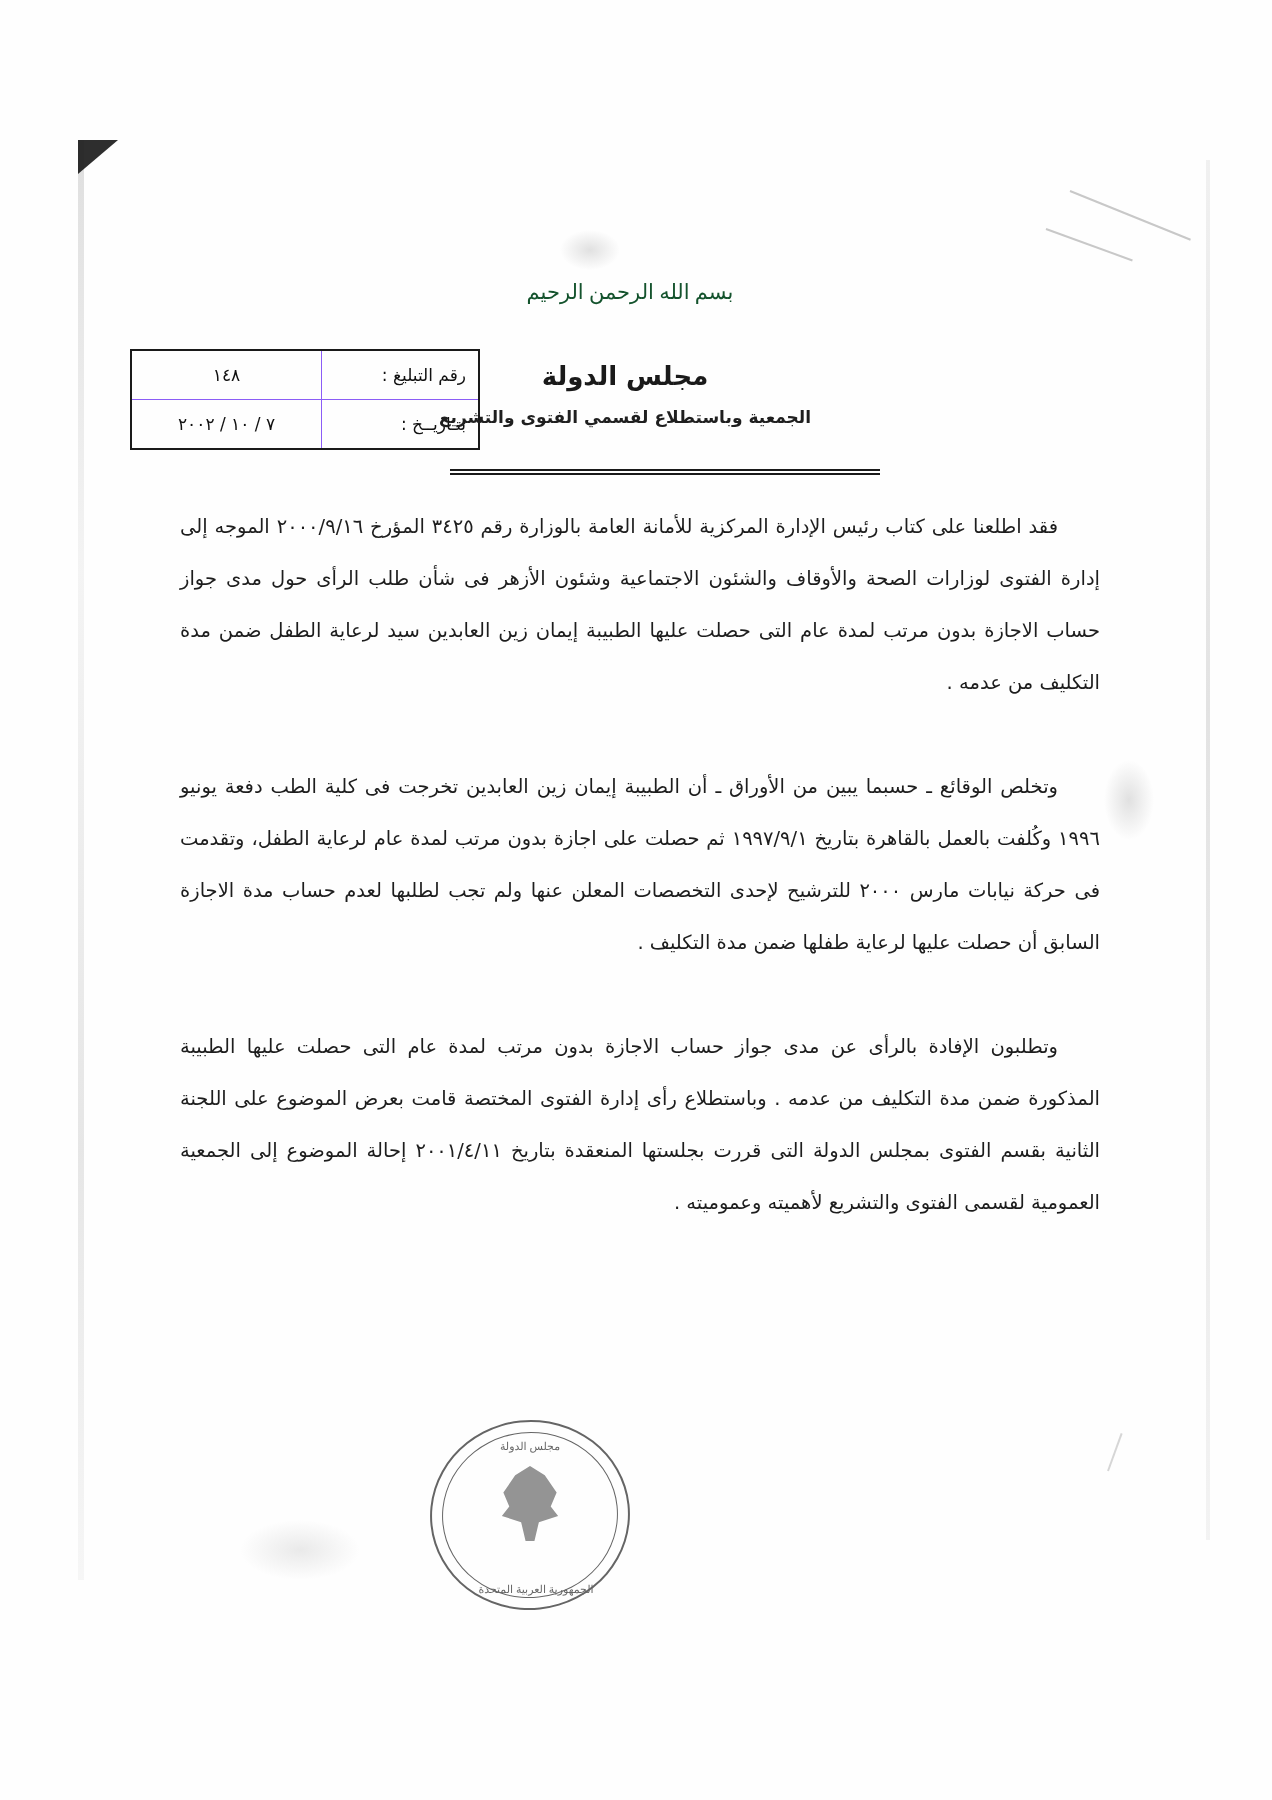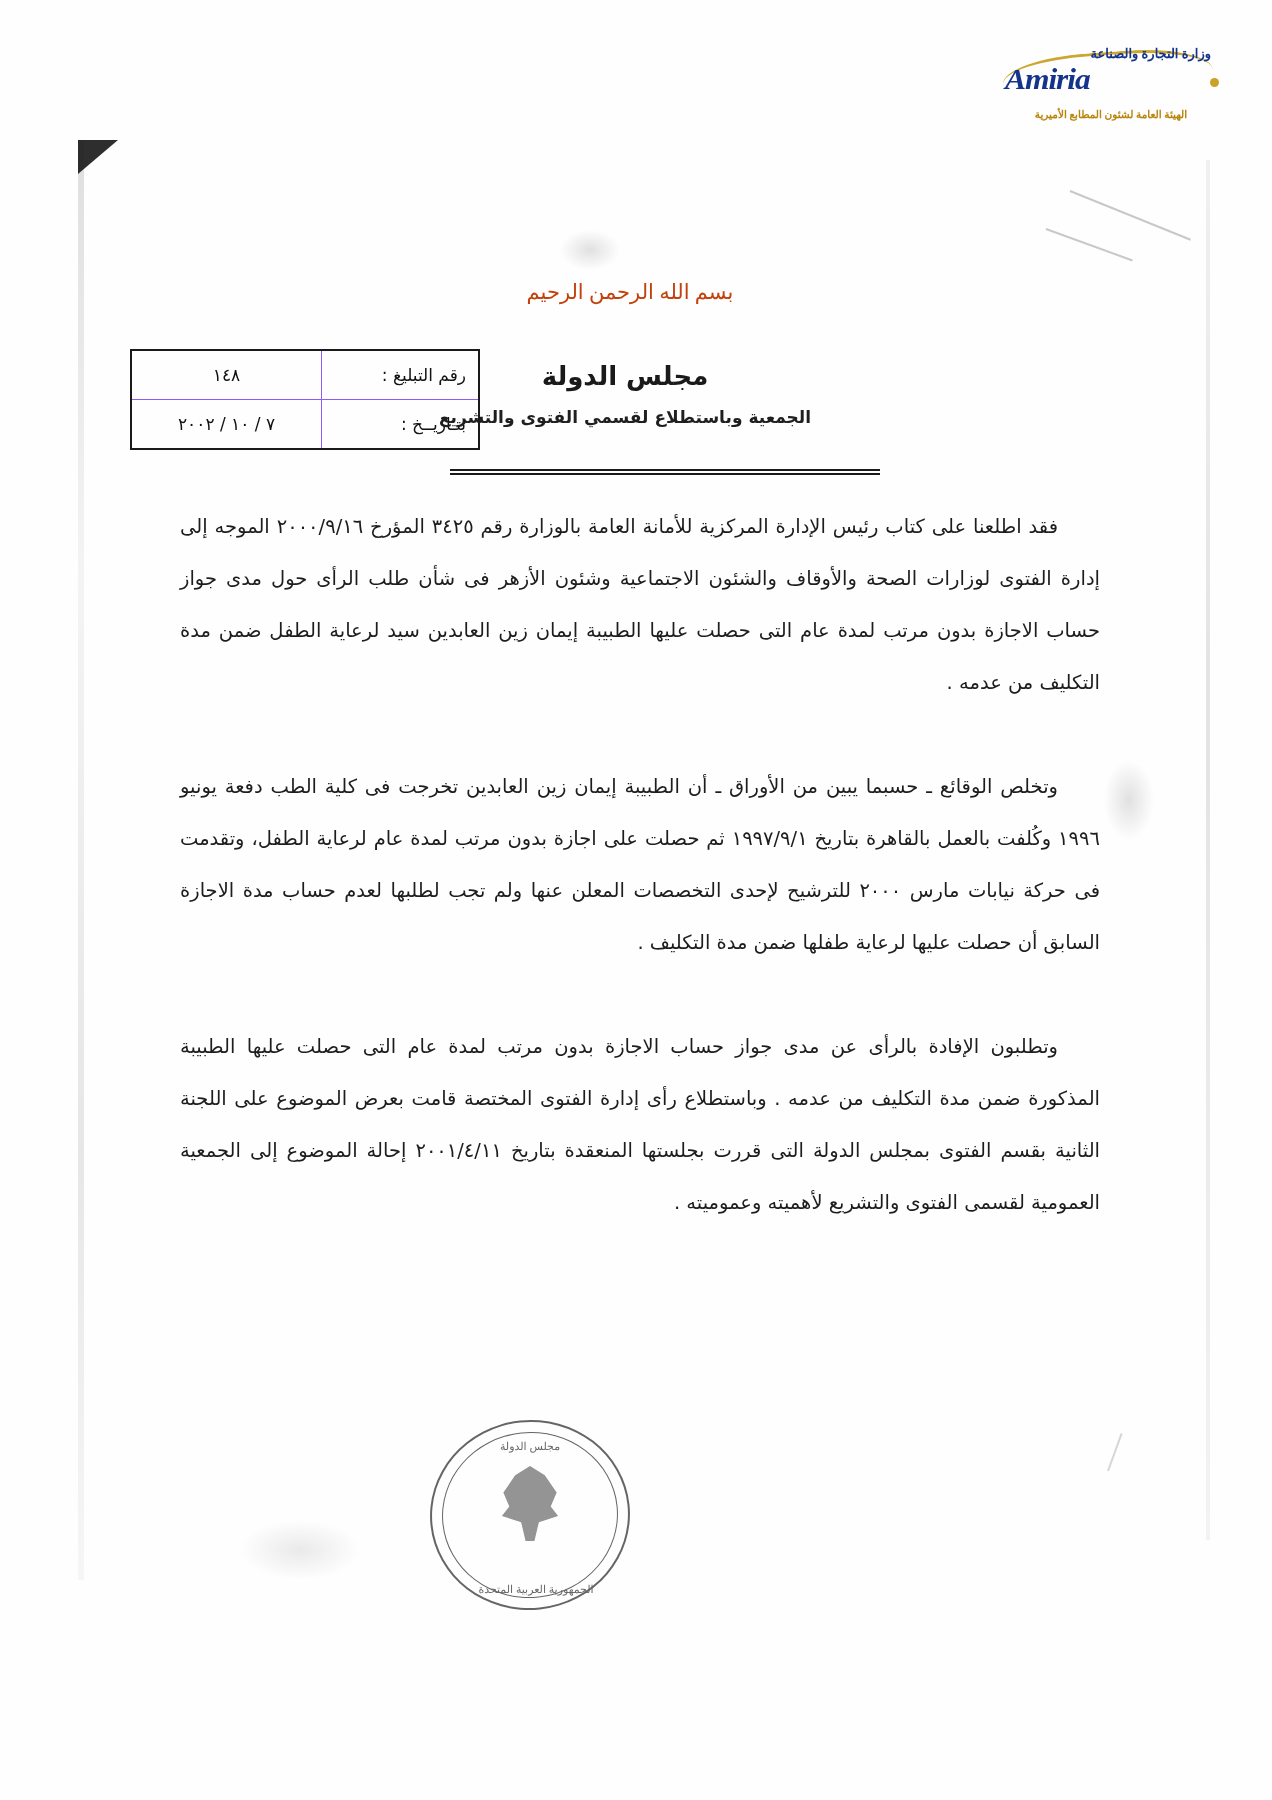--- a/index.html
+++ b/index.html
@@ -130,21 +130,21 @@
     top: 150px;
     width: 1020px;
     direction: rtl;
     text-align: right;
   }
 
   .basmala {
     text-align: center;
     font-size: 21px;
     margin-top: 130px;
-    color: #c2410c;
+    color: #14532d;
     letter-spacing: 0px;
     font-family: "Liberation Serif", serif;
   }
 
   
   .header-row {
     position: relative;
     height: 120px;
     margin-top: 36px;
   }
@@ -311,29 +311,20 @@
   <div class="scan-edge-left"></div>
   <div class="scan-edge-right"></div>
   <div class="scan-corner-tl"></div>
   <div class="scan-streak streak-a"></div>
   <div class="scan-streak streak-b"></div>
   <div class="scan-streak streak-c"></div>
   <div class="smudge smudge-1"></div>
   <div class="smudge smudge-2"></div>
   <div class="smudge smudge-3"></div>
 
-  <div class="logo-block">
-    <div class="logo-mark">
-      <div class="logo-swoosh"></div>
-      <div class="logo-dot"></div>
-      <div class="logo-arabic">وزارة التجارة والصناعة</div>
-      <div class="logo-wordmark">Amiria</div>
-    </div>
-    <div class="logo-caption">الهيئة العامة لشئون المطابع الأميرية</div>
-  </div>
 
   <div class="doc">
 
     <div class="basmala">بسم الله الرحمن الرحيم</div>
 
     <div class="header-row">
 
       <table class="reg-table">
         <tbody>
             <tr>

